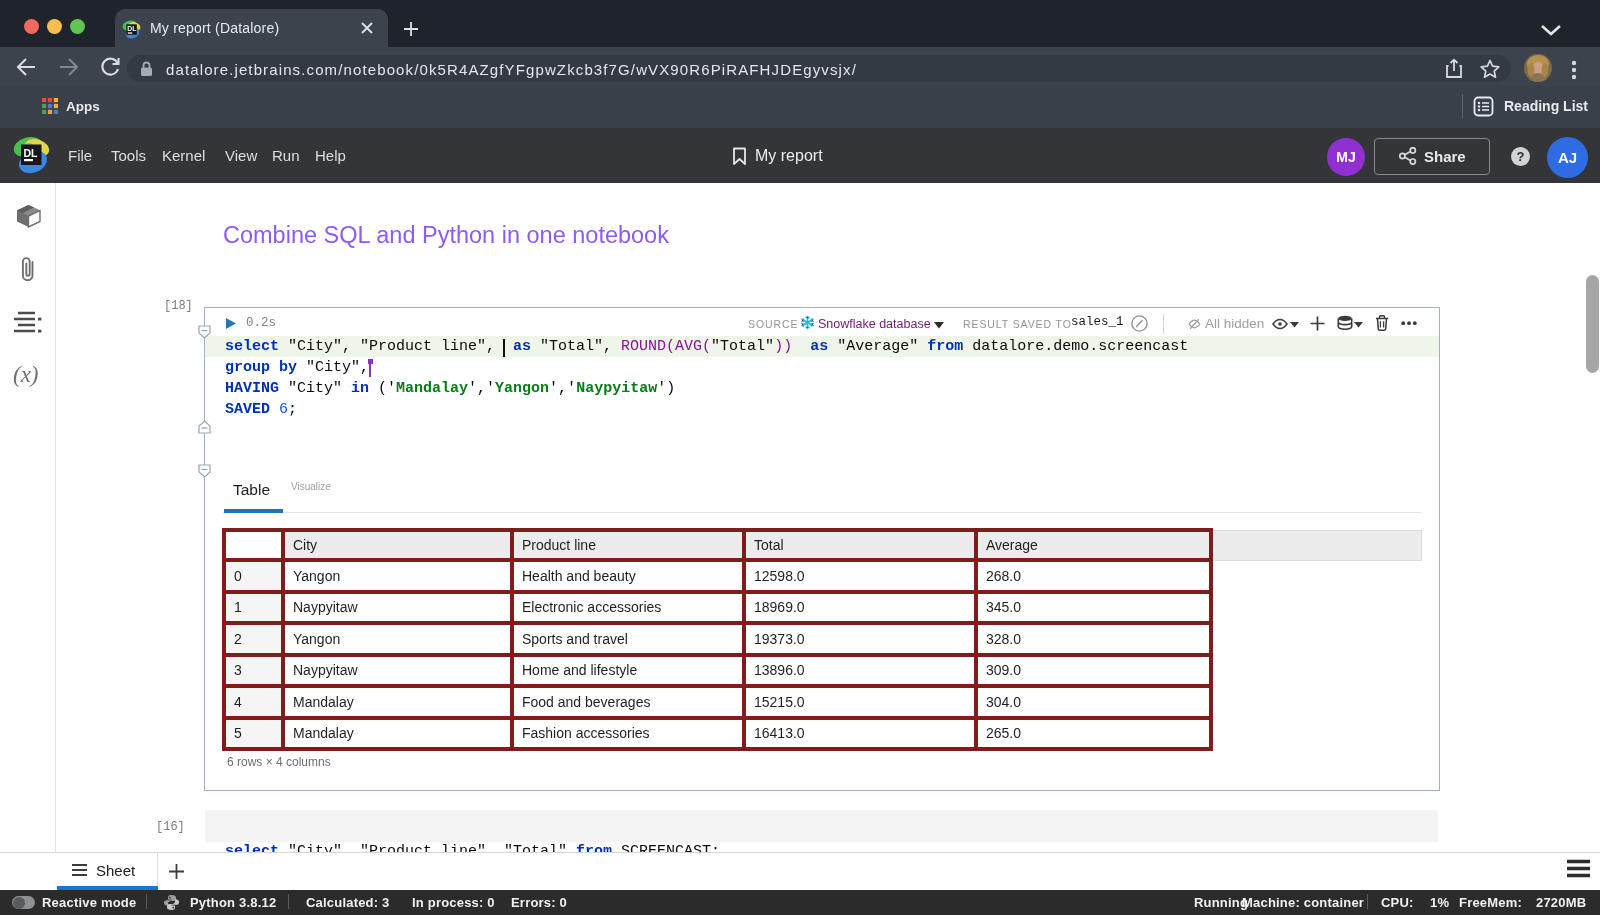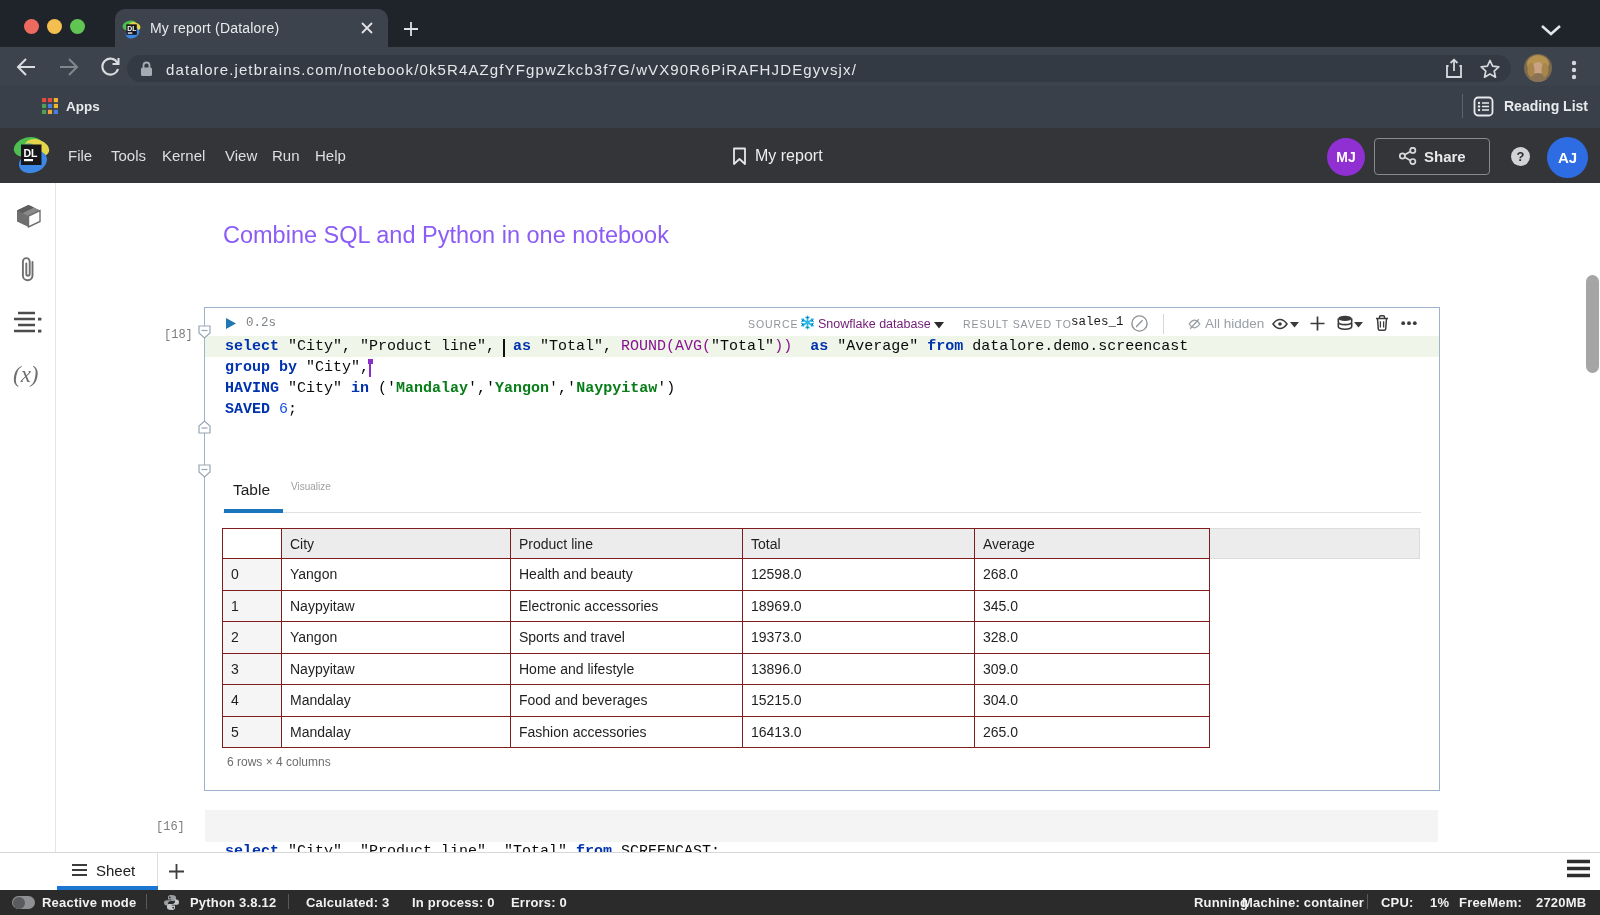--- a/index.html
+++ b/index.html
@@ -26,21 +26,21 @@
   #cell18{left:204px;top:307px;width:1236px;height:484px;border:1px solid #9db3cc;box-sizing:border-box;background:#fff;}
   .mono{font-family:"Liberation Mono",monospace;}
   .code{font-family:"Liberation Mono",monospace;font-size:15px;line-height:21px;white-space:pre;color:#0a0a0a;}
   .kw{color:#0032af;font-weight:bold;}
   .fn{color:#8a1294;}
   .str{color:#067d17;font-weight:bold;}
   .num{color:#1750eb;}
   .smallcap{font-size:10.5px;color:#8f9499;letter-spacing:0.9px;}
   
   #dtable{border-collapse:collapse;table-layout:fixed;font-size:14px;color:#1f1f1f;}
-  #dtable td{border:1px solid #7f1d1d;padding:0 0 0 8px;height:31.5px;box-sizing:border-box;background:#fff;vertical-align:middle;}
+  #dtable td{border:4px solid #7f1d1d;padding:0 0 0 8px;height:31.5px;box-sizing:border-box;background:#fff;vertical-align:middle;}
   #dtable tr.hdr td{background:#ececec;height:30px;}
   #dtable td.rn{background:#f5f5f5;}
   #dtable tr.hdr td.corner{background:#fff;}
   #dtable td.fill{border:none;background:#fff;}
   #dtable tr.hdr td.fill{background:#ececec;border:1px solid #dcdcdc;}
   
   #sheetbar{left:0;top:852px;width:1600px;height:38px;background:#fff;border-top:1px solid #d8d8d8;box-sizing:border-box;}
   #statusbar{left:0;top:890px;width:1600px;height:25px;background:#2b2b2c;color:#f1f1f2;font-size:13px;font-weight:bold;}
   .sbtext{top:895px;font-size:13px;color:#f1f1f2;font-weight:bold;letter-spacing:.2px;}
   .sbdiv{top:894px;width:1px;height:15px;background:#5a5a5a;}
@@ -187,21 +187,21 @@
       <path d="M4 2 H21 M0 8 H21 M4 14 H21 M0 20 H21"></path>
     </g>
     <g fill="#4c4c4c">
       <rect x="24" y="6.7" width="3.4" height="2.8"></rect>
       <rect x="24" y="18.7" width="3.4" height="2.8"></rect>
     </g>
   </svg>
 <div class="abs" style="left:13px;top:362px;font-family:'Liberation Serif',serif;font-style:italic;font-size:23px;color:#6f6f6f;">(x)</div>
 
 <div class="abs" id="title">Combine SQL and Python in one notebook</div>
-<div class="abs celllabel" style="left:164px;top:328px;text-align:center;">[18]</div>
+<div class="abs celllabel" style="left:164px;top:299px;text-align:center;">[18]</div>
 <div class="abs" id="cell18">
 
   <svg class="abs" style="left:20px;top:9px;" width="12" height="13">
       <path d="M1 1 L11 6.5 L1 12 Z" fill="#1f77b4"></path>
     </svg>
   <div class="abs mono" style="left:41px;top:8px;font-size:12.5px;color:#7f8488;">0.2s</div>
   <div class="abs smallcap" style="left:543px;top:10px;">SOURCE</div>
   <svg class="abs" style="left:595px;top:7px;" width="15" height="15">
       <g stroke="#29b5e8" stroke-width="1.6" stroke-linecap="round">
         <path d="M7.5 1.2 V13.8 M2 4.2 L13 10.8 M2 10.8 L13 4.2"></path>

